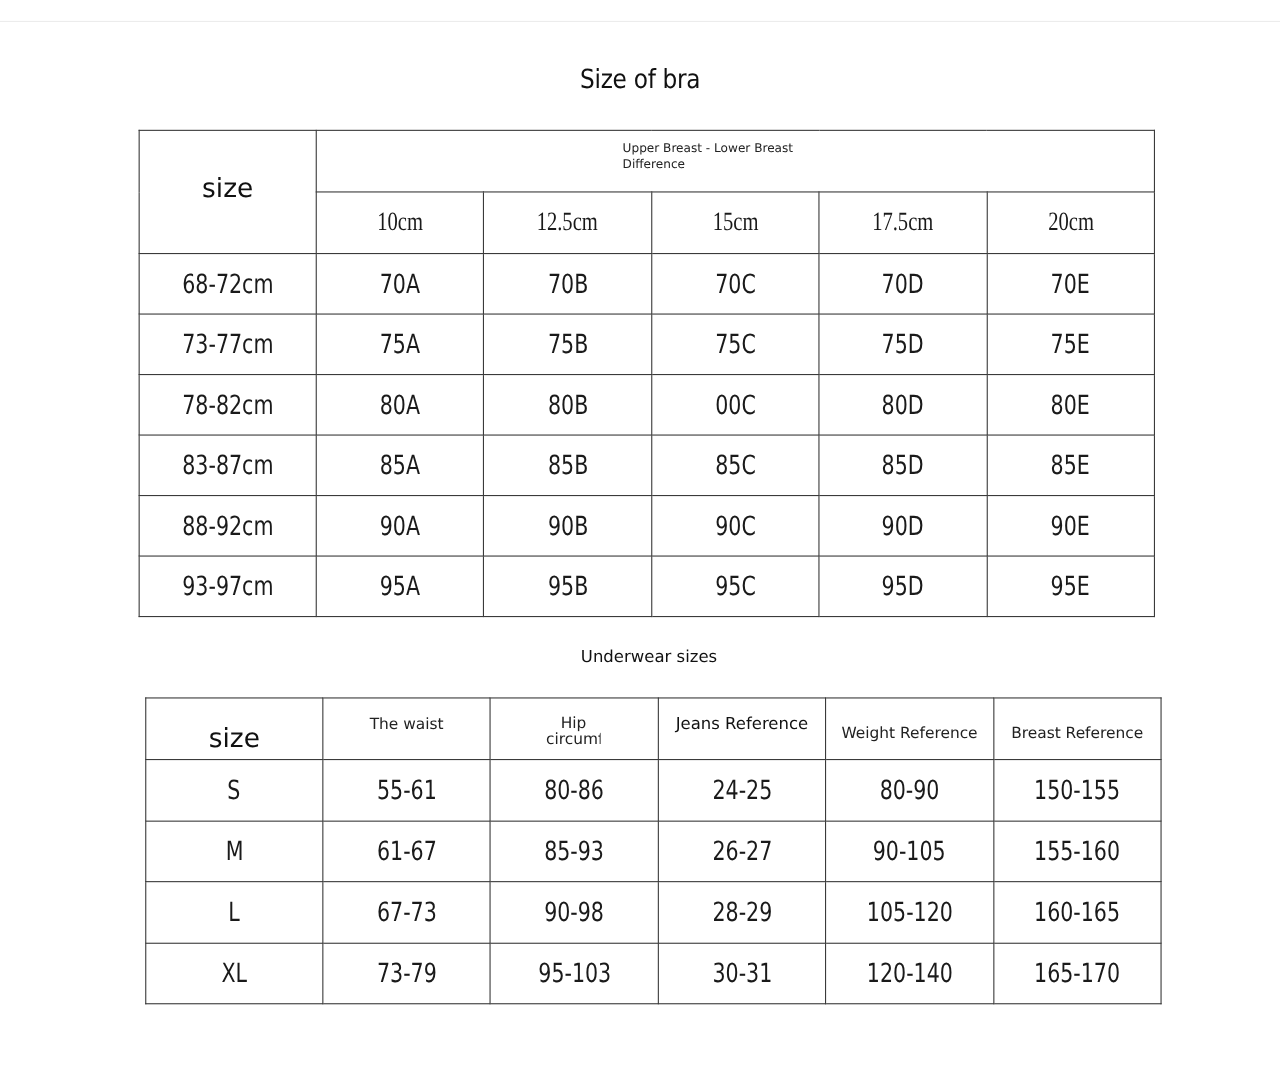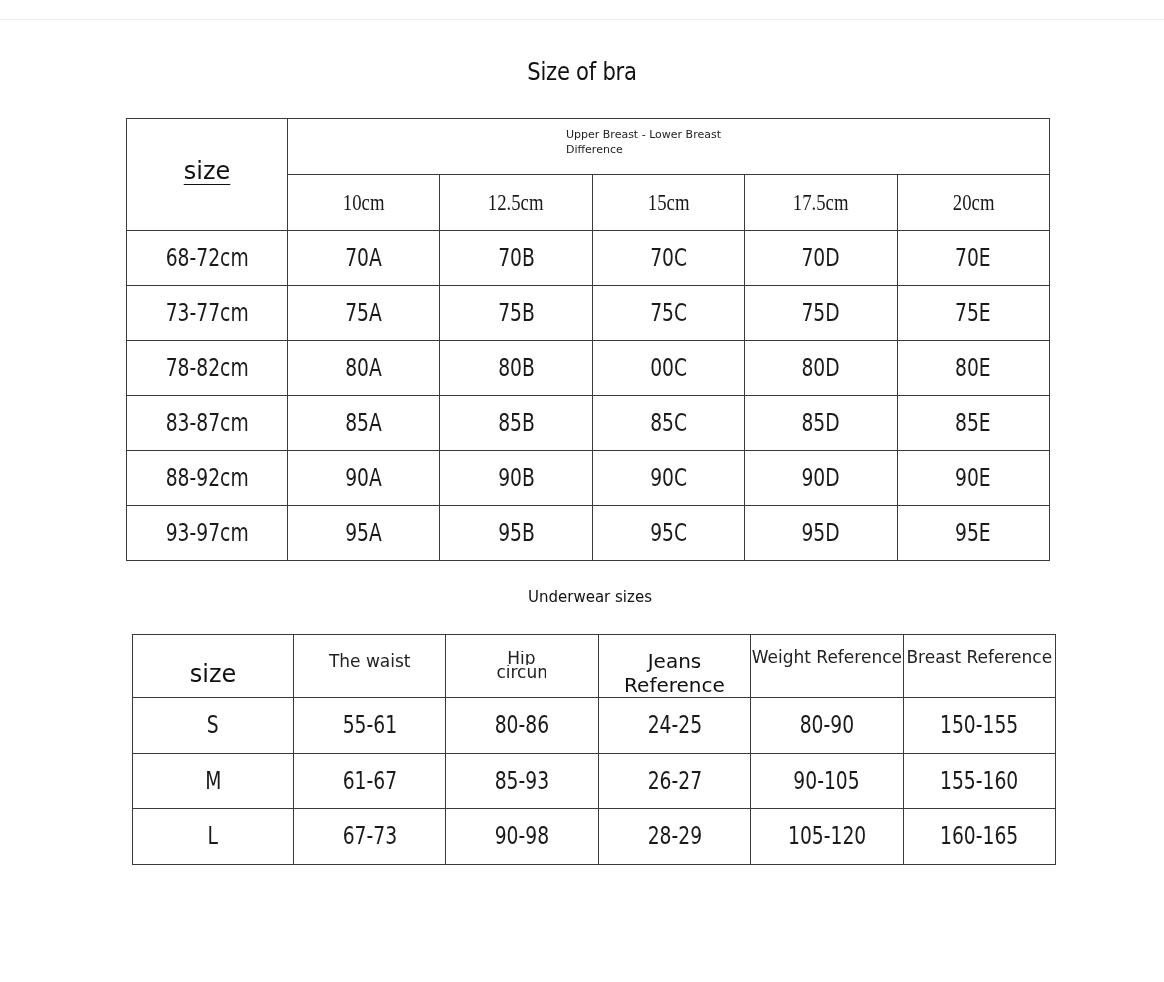--- a/index.html
+++ b/index.html
@@ -28,41 +28,41 @@
     font-family: "DejaVu Sans", sans-serif;
   }
   .cond {
     display: inline-block; transform: scaleX(0.78); transform-origin: center;
     font-size: 24px; color: #1a1a1a; white-space: nowrap;
   }
   
   #bra-table { left: 126px; top: 118px; width: 923px; }
   #bra-table col.c0 { width: 161px; }
   #bra-table col.cx { width: 152.4px; }
-  #bra-table tr.r-head1 td { height: 56px; text-decoration: underline; }
+  #bra-table tr.r-head1 td { height: 56px; }
   #bra-table tr.r-head2 td { height: 56px; font-family: Liberation Serif, serif; }
   #bra-table tr.r-body td { height: 55px; margin-top: 43px; }
   .size-label { font-size: 24px; color: #111; position: relative; top: -4px; }
   .diff-header {
     text-align: left; vertical-align: top; padding: 8px 0 0 278px;
     font-size: 11px; line-height: 15px; color: #222;
   }
   .diff-header span { display: inline-block; width: 180px; }
   
   #uw-table { left: 132px; top: 634px; width: 923px; }
   #uw-table col.c0 { width: 161px; }
   #uw-table col.cx { width: 152.4px; }
   #uw-table tr.r-head td { height: 56px; }
   #uw-table tr.r-body td { height: 55.5px; }
   .uw-size-label { font-size: 24px; color: #111; position: relative; top: 8px; }
-  .hdr-small { font-size: 17px; color: #222; vertical-align: top; padding-top: 16px; }
+  .hdr-small { font-size: 14px; color: #222; vertical-align: top; padding-top: 16px; }
   .hdr-small.hip { text-align: center; padding-left: 50px; padding-top: 16px; line-height: 14px; }
   .hdr-small.hip span { display: block; width: 50px; overflow: hidden; white-space: nowrap; }
-  .hdr-mid { font-size: 20px; color: #111; vertical-align: top; padding-top: 14px; }
-  .hdr-small.wt, .hdr-small.ht { padding-top: 12px; }
+  .hdr-mid { font-size: 15px; color: #111; vertical-align: top; padding-top: 14px; }
+  .hdr-small.wt, .hdr-small.ht { padding-top: 24px; }
 </style>
 </head>
 <body>
 
 <div class="page">
   <div class="top-divider"></div>
 
   <div class="title-bra">Size of bra</div>
 
   <table id="bra-table">
@@ -177,15 +177,23 @@
       <td><span class="cond">155-160</span></td>
     </tr>
     <tr class="r-body">
       <td><span class="cond">L</span></td>
       <td><span class="cond">67-73</span></td>
       <td><span class="cond">90-98</span></td>
       <td><span class="cond">28-29</span></td>
       <td><span class="cond">105-120</span></td>
       <td><span class="cond">160-165</span></td>
     </tr>
+    <tr class="r-body">
+      <td><span class="cond">XL</span></td>
+      <td><span class="cond">73-79</span></td>
+      <td><span class="cond">95-103</span></td>
+      <td><span class="cond">30-31</span></td>
+      <td><span class="cond">120-140</span></td>
+      <td><span class="cond">165-170</span></td>
+    </tr>
   </tbody>
     </table>
 </div>
 
 </body></html>

